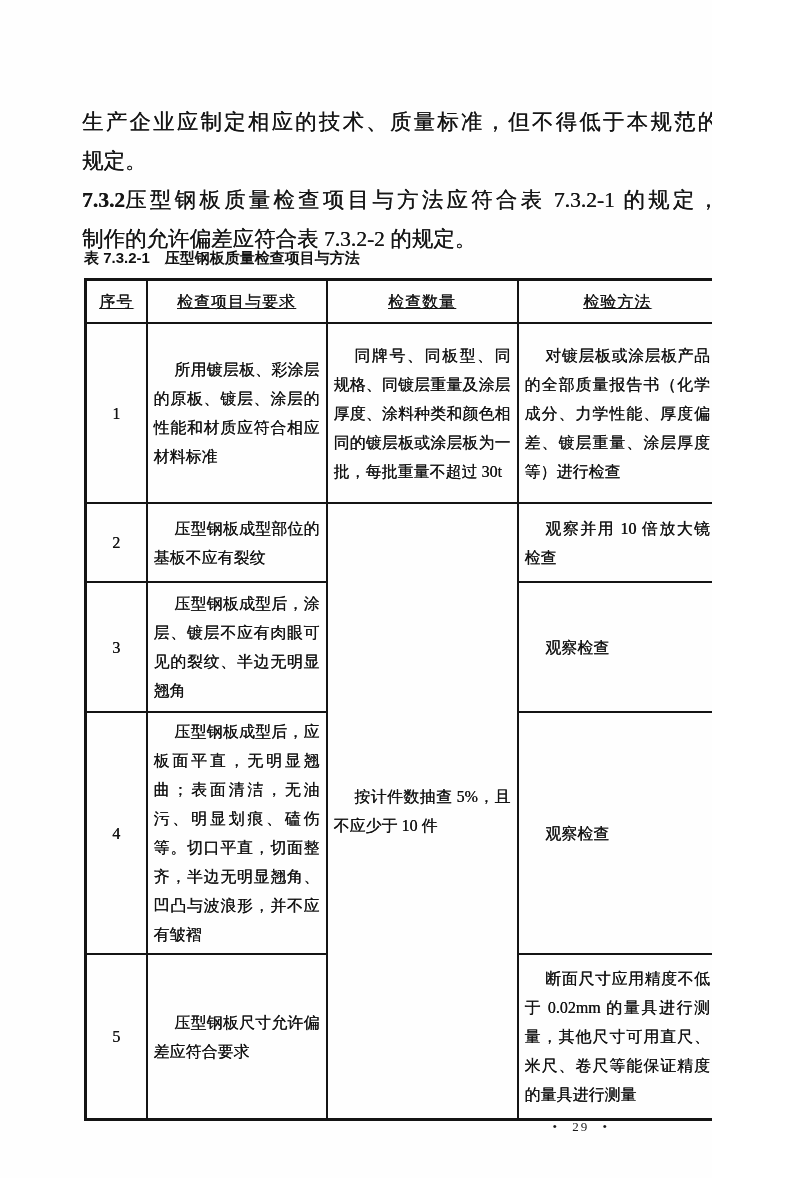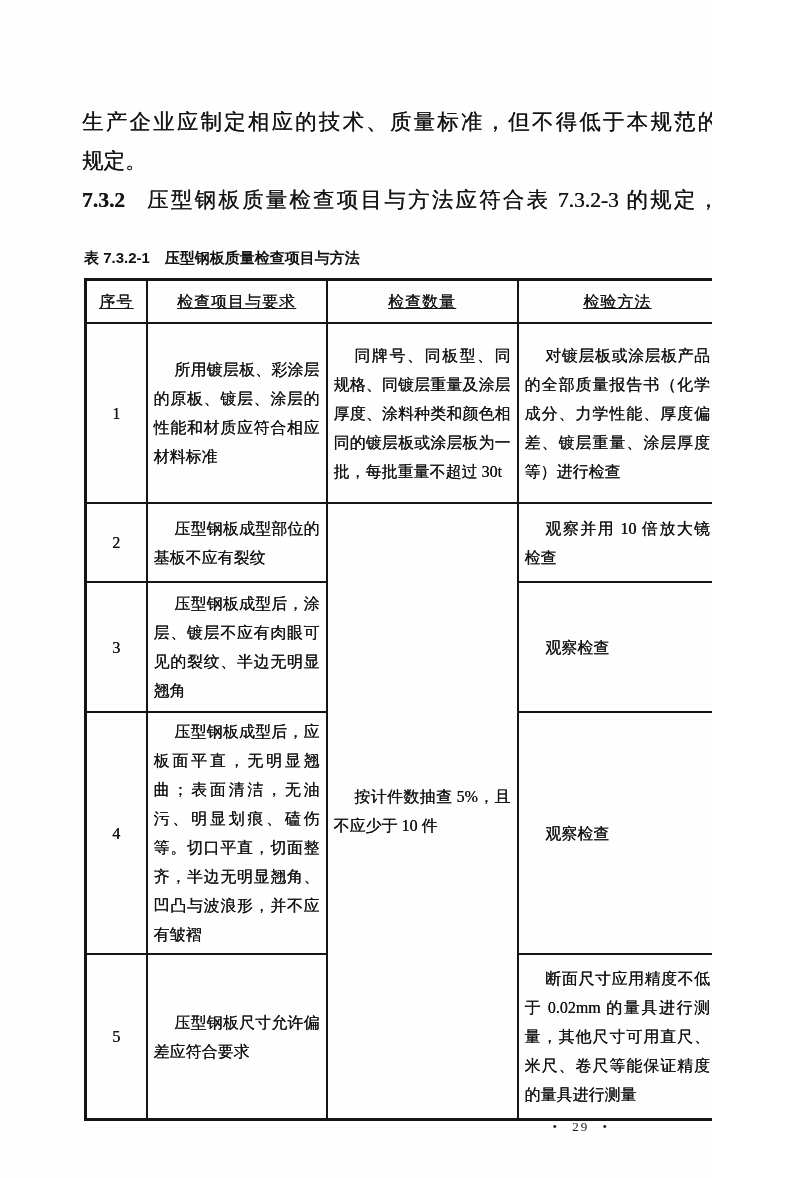--- a/index.html
+++ b/index.html
@@ -18,21 +18,21 @@
     text-shadow:0.3px 0 0 #1a1a1a;
   }
   .tline{white-space:nowrap;}
   .tline.justify{
     white-space:normal;
     text-align:justify;
     text-align-last:justify;
     text-justify:inter-ideograph;
   }
   .section-line{display:flex;}
-  .section-num{font-weight:bold;margin-right:22px;white-space:nowrap;}
+  .section-num{font-weight:bold;white-space:nowrap;}
   .section-rest{
     flex:1;
     text-align:justify;text-align-last:justify;text-justify:inter-ideograph;
   }
   
   .table-title{
     position:absolute;left:84px;top:246px;width:632px;
     font-family:"Liberation Sans","DejaVu Sans",sans-serif;
     font-weight:bold;font-size:15px;line-height:24px;
     color:#111;
@@ -79,22 +79,23 @@
 </head>
 <body>
 
 <div class="page">
 
   <div class="text-block">
     <div class="tline justify">生产企业应制定相应的技术、质量标准，但不得低于本规范的</div>
     <div class="tline">规定。</div>
     <div class="section-line">
       <span class="section-num">7.3.2</span>
-      <span class="section-rest">压型钢板质量检查项目与方法应符合表 7.3.2-3 的规定，</span>
+      <span class="section-rest">压型钢板质量检查项目与方法应符合表 7.3.2-1 的规定，</span>
     </div>
+    <div class="tline">制作的允许偏差应符合表 7.3.2-2 的规定。</div>
   </div>
 
   <div class="table-title">表 7.3.2-1　压型钢板质量检查项目与方法</div>
 
   <table class="spec">
     <colgroup>
       <col style="width:61px">
       <col style="width:180px">
       <col style="width:191px">
       <col style="width:200px">

